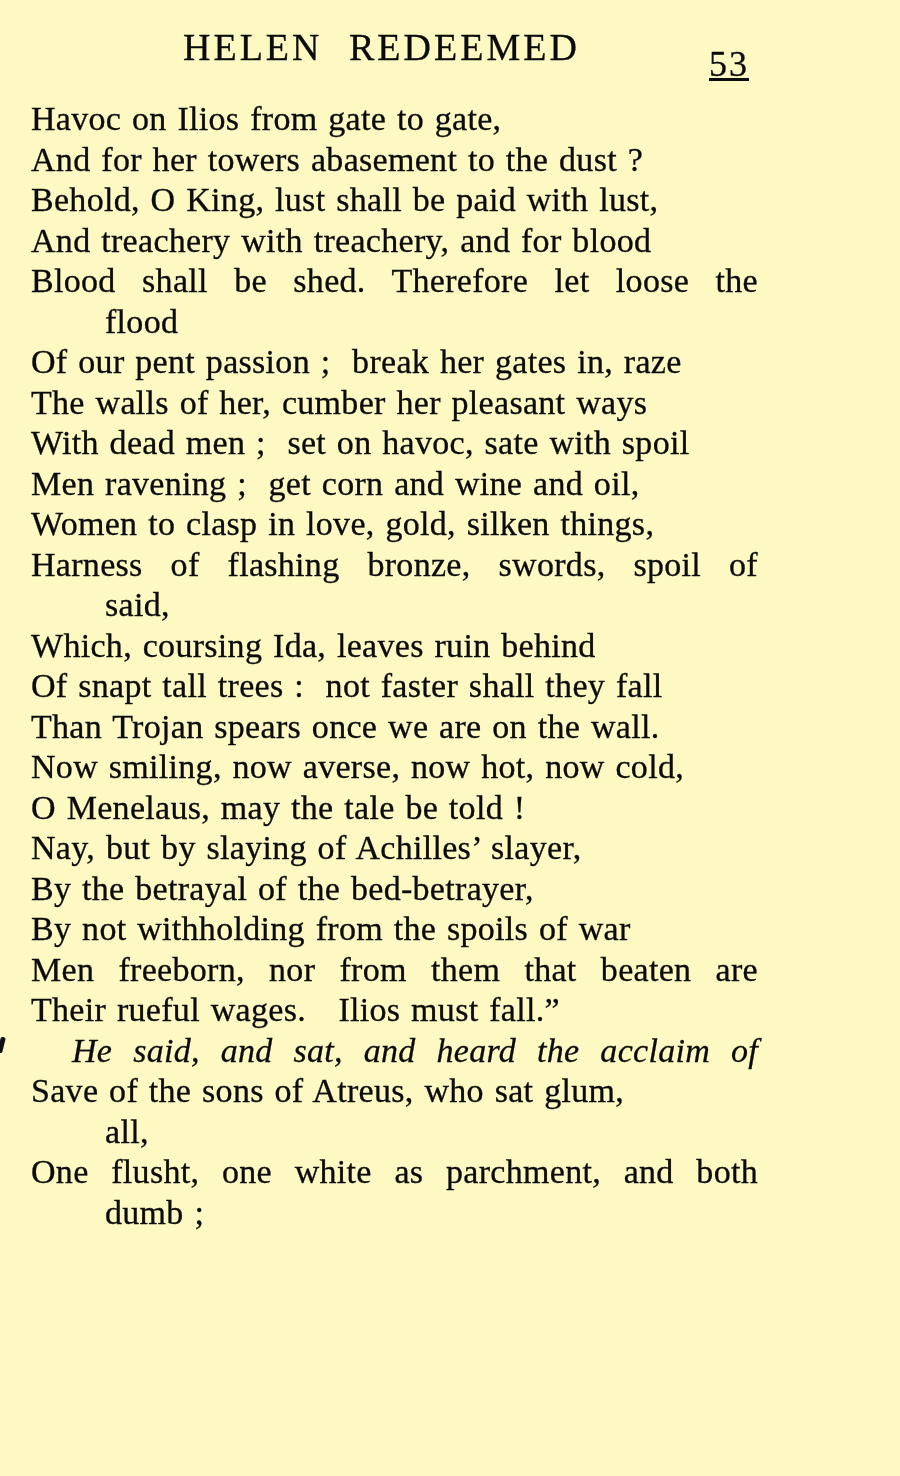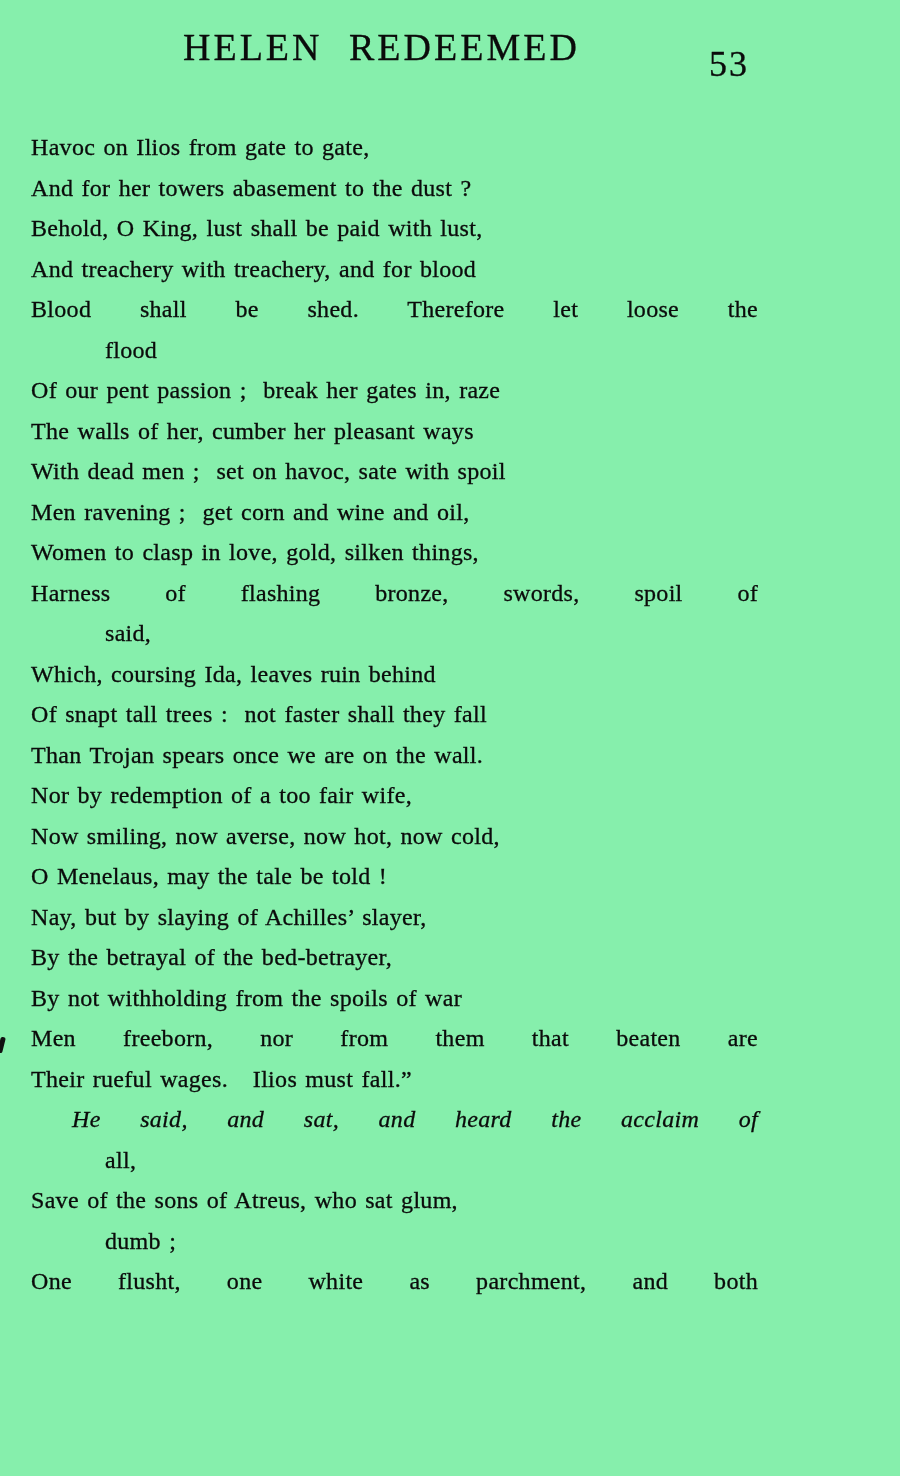--- a/index.html
+++ b/index.html
@@ -4,21 +4,21 @@
 <style>
   html, body {
     margin: 0;
     padding: 0;
     background: #ffffff;
   }
   .page {
     position: relative;
     width: 900px;
     height: 1476px;
-    background: #86efac;
+    background: #fef9c3;
     color: #0b0b0b;
     font-family: "Liberation Serif", "DejaVu Serif", serif;
     overflow: hidden;
     -webkit-text-stroke: 0.3px #0b0b0b;
   }
   .running-head {
     position: absolute;
     left: 183px;
     top: 28px;
     font-size: 38px;
@@ -27,31 +27,31 @@
     word-spacing: 14px;
     white-space: pre;
   }
   .page-number {
     position: absolute;
     left: 709px;
     top: 46px;
     font-size: 36px;
     line-height: 1;
     letter-spacing: 2px;
+    text-decoration: underline;
   }
   .poem {
     position: absolute;
     left: 31px;
     top: 99px;
     width: 727px;
-    font-size: 24px;
+    font-size: 34px;
     line-height: 40.5px;
     letter-spacing: 0.3px;
     word-spacing: 2px;
-    margin-top: 28px;
   }
   .line {
     white-space: pre;
   }
   .line.just {
     white-space: normal;
     text-align: justify;
     text-align-last: justify;
   }
   .line.ind1 { padding-left: 41px; font-style: italic; }
@@ -83,28 +83,27 @@
       <div class="line">Of our pent passion ;  break her gates in, raze</div>
       <div class="line">The walls of her, cumber her pleasant ways</div>
       <div class="line">With dead men ;  set on havoc, sate with spoil</div>
       <div class="line">Men ravening ;  get corn and wine and oil,</div>
       <div class="line">Women to clasp in love, gold, silken things,</div>
       <div class="line just">Harness of  flashing  bronze, swords, spoil of</div>
       <div class="line ind2">said,</div>
       <div class="line">Which, coursing Ida, leaves ruin behind</div>
       <div class="line">Of snapt tall trees :  not faster shall they fall</div>
       <div class="line">Than Trojan spears once we are on the wall.</div>
-      <div class="line">Nor by redemption of a too fair wife,</div>
       <div class="line">Now smiling, now averse, now hot, now cold,</div>
       <div class="line">O Menelaus, may the tale be told !</div>
       <div class="line">Nay, but by slaying of Achilles’ slayer,</div>
       <div class="line">By the betrayal of the bed-betrayer,</div>
       <div class="line">By not withholding from the spoils of war</div>
       <div class="line just">Men freeborn, nor from them that beaten are</div>
       <div class="line">Their rueful wages.   Ilios must fall.”</div>
       <div class="line ind1 just">He said, and sat, and heard the acclaim of</div>
+      <div class="line">Save of the sons of Atreus, who sat glum,</div>
       <div class="line ind2">all,</div>
-      <div class="line">Save of the sons of Atreus, who sat glum,</div>
+      <div class="line just">One flusht, one white as parchment, and both</div>
       <div class="line ind2">dumb ;</div>
-      <div class="line just">One flusht, one white as parchment, and both</div>
     </div>
   <div class="scan-artifact"></div>
 </div>
 
 </body></html>

